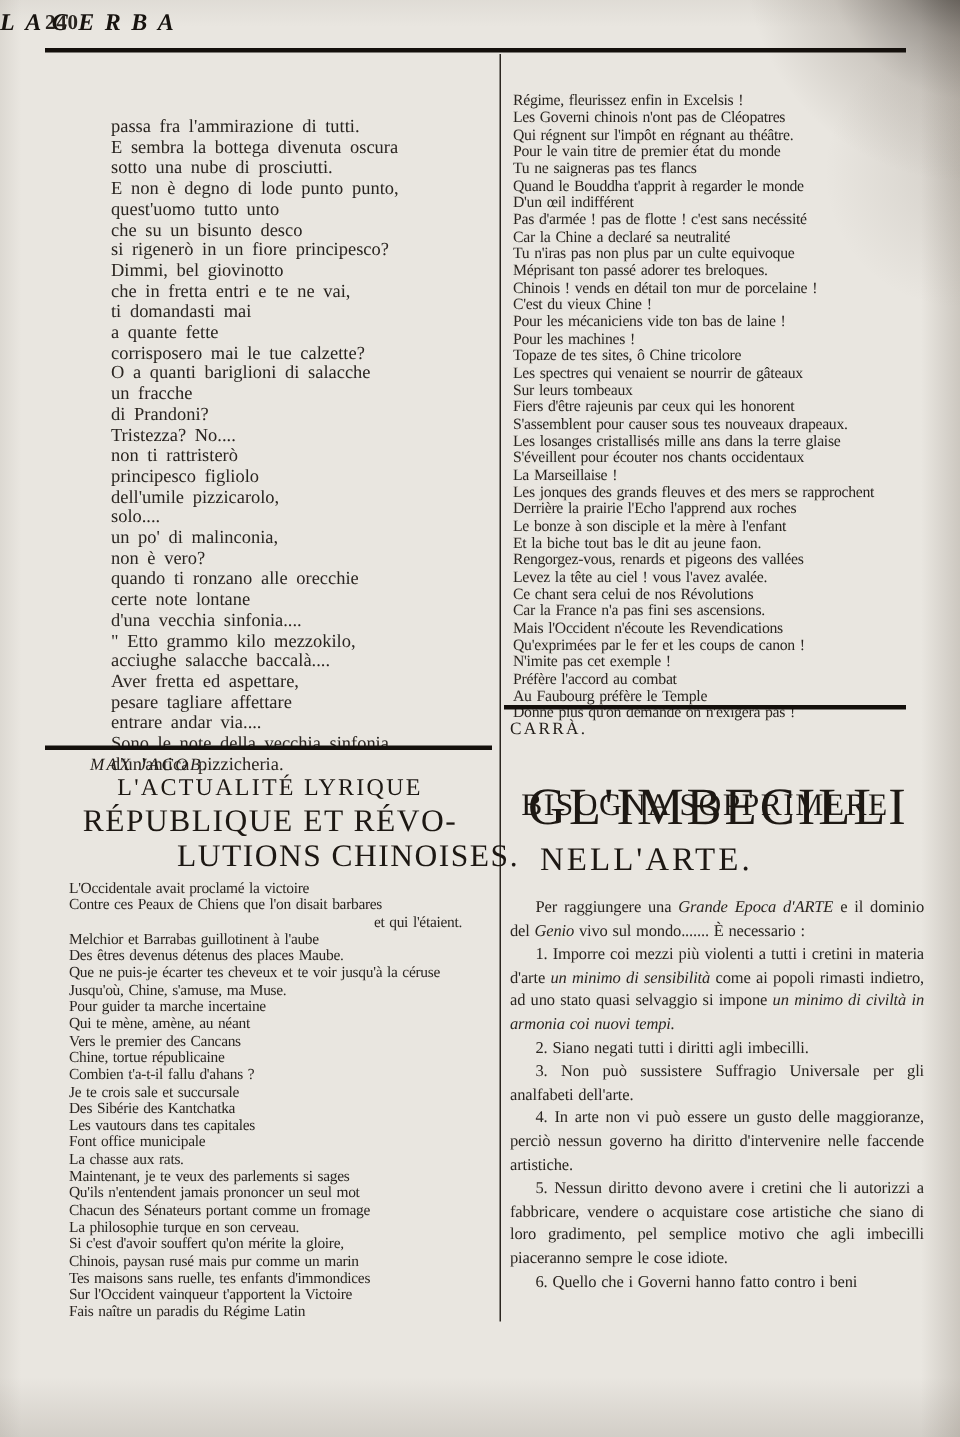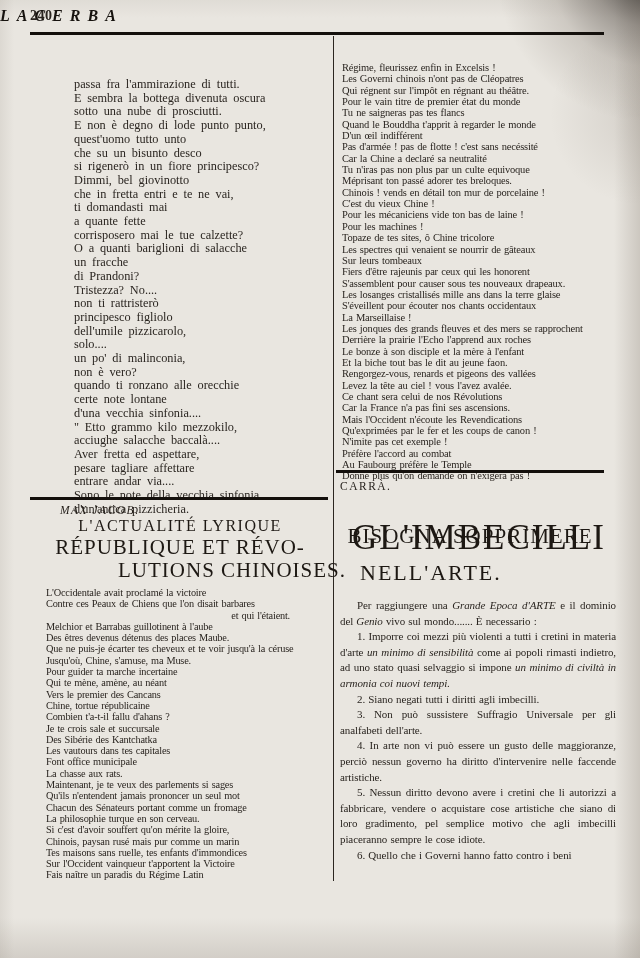--- a/index.html
+++ b/index.html
@@ -23,21 +23,21 @@
   .rule{background:#14100c;height:3px;}
   .hdr-rule{left:30px;top:32px;width:574px;}
   .divider{left:333px;top:36px;width:1px;height:845px;background:#2b2620;}
   
   .poem .line{white-space:nowrap;}
   .poem-it{left:74px;top:42px;width:256px;font-size:12.3px;line-height:13.7px;word-spacing:.22em;margin-top:36px;}
   .poem-fr-left{left:46px;top:587px;width:286px;font-size:10.3px;line-height:11.3px;
                 letter-spacing:-.2px;word-spacing:.08em;}
   .poem-fr-right{left:342px;top:62px;width:276px;font-size:10.5px;line-height:11.35px;
                  letter-spacing:-.2px;word-spacing:.08em;}
-  .align-right{text-align:right;padding-right:42px;}
+  .align-right{text-align:right;padding-right:24px;}
   
   .left-rule{left:30px;top:497px;width:298px;}
   .right-rule{left:336px;top:470px;width:268px;}
   .author{font-size:11.5px;letter-spacing:1.5px;color:#231e19;}
   .author-left{left:60px;top:504px;font-style:italic;}
   .author-right{left:340px;top:480px;}
   .heads{color:#1d1813;}
   .subtitle-left{left:30px;top:517px;width:300px;text-align:center;font-size:16px;letter-spacing:1.5px;}
   .title-left1{left:30px;top:535px;width:300px;text-align:center;font-size:21px;letter-spacing:1px;}
   .title-left2{left:46px;top:558px;width:300px;text-align:right;font-size:21px;letter-spacing:1px;}

